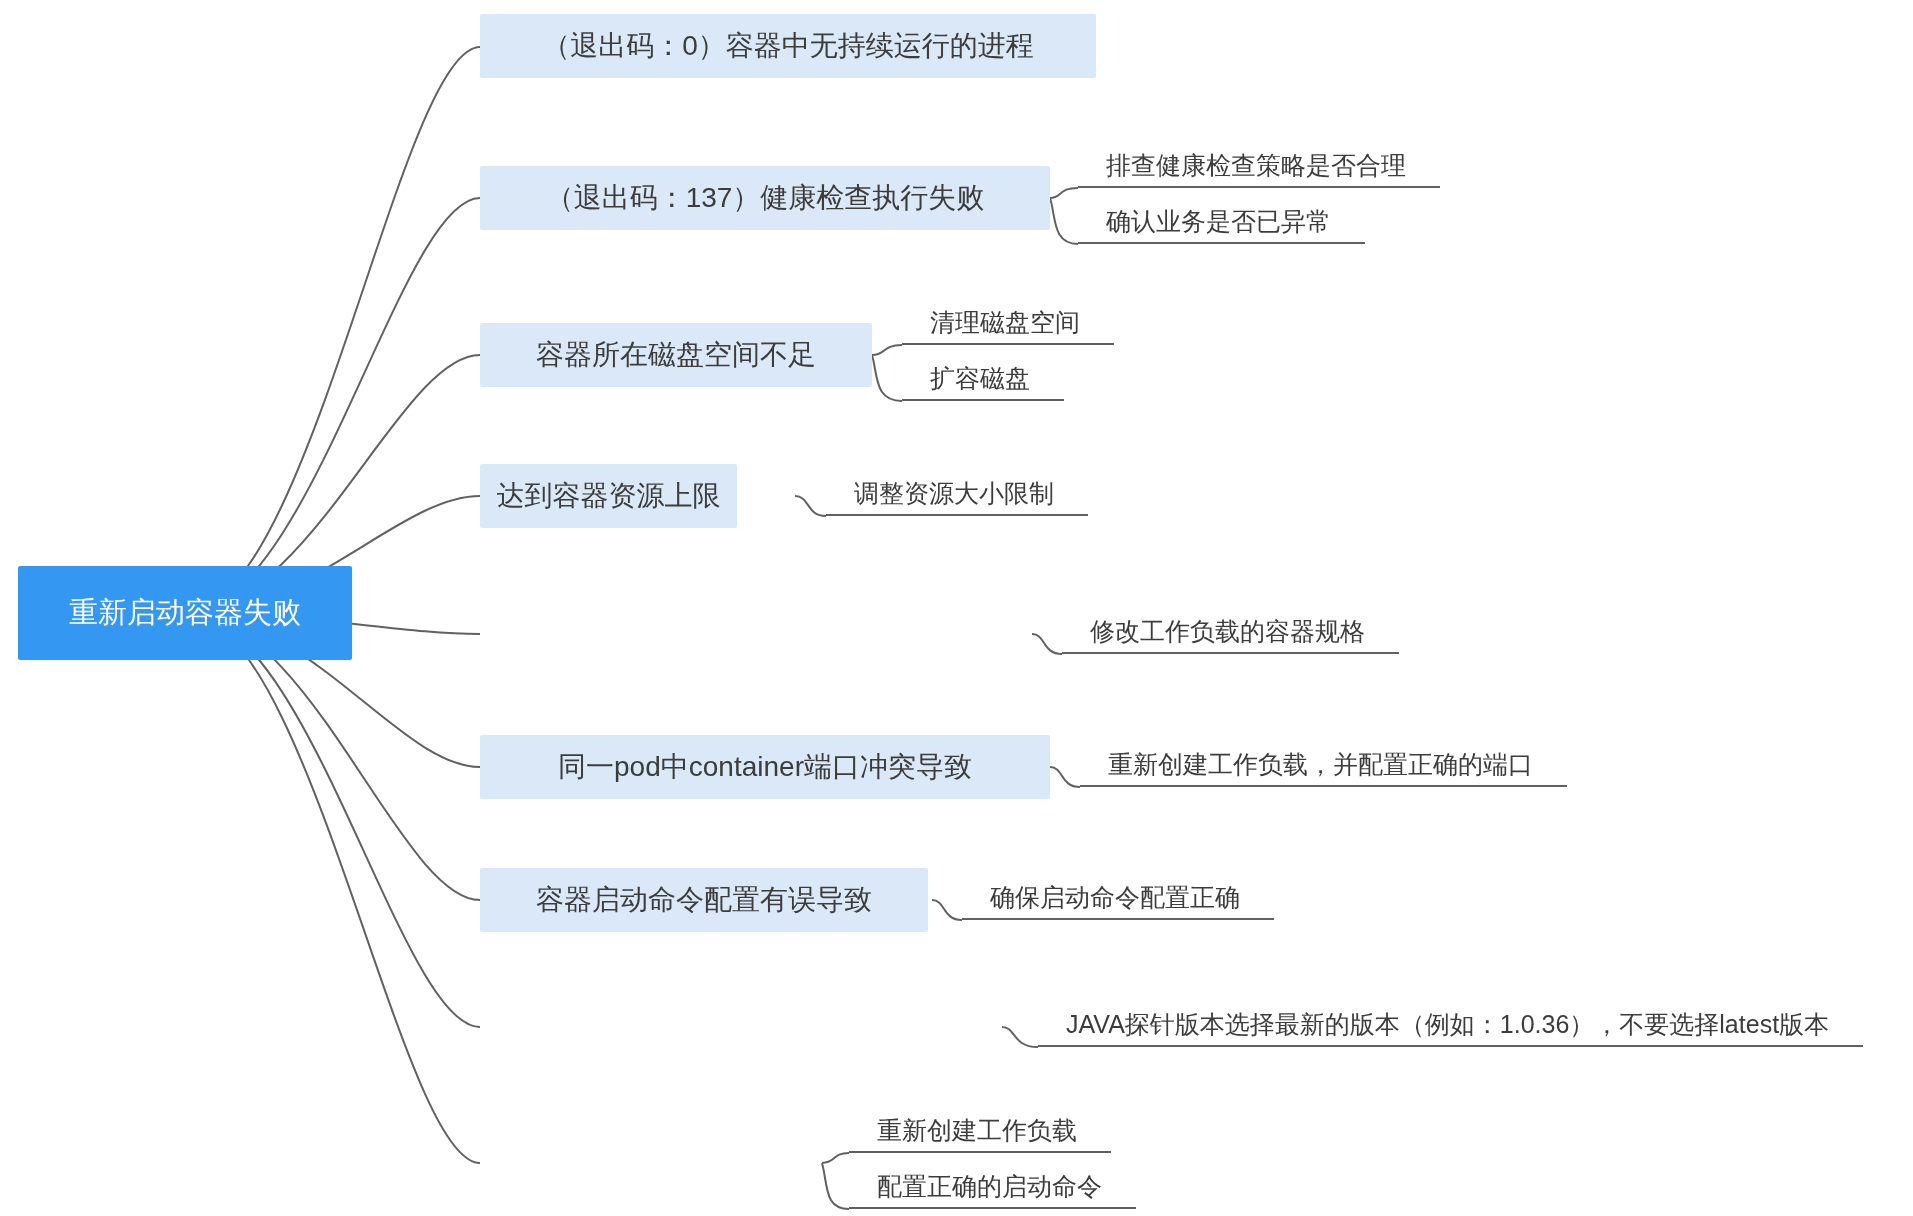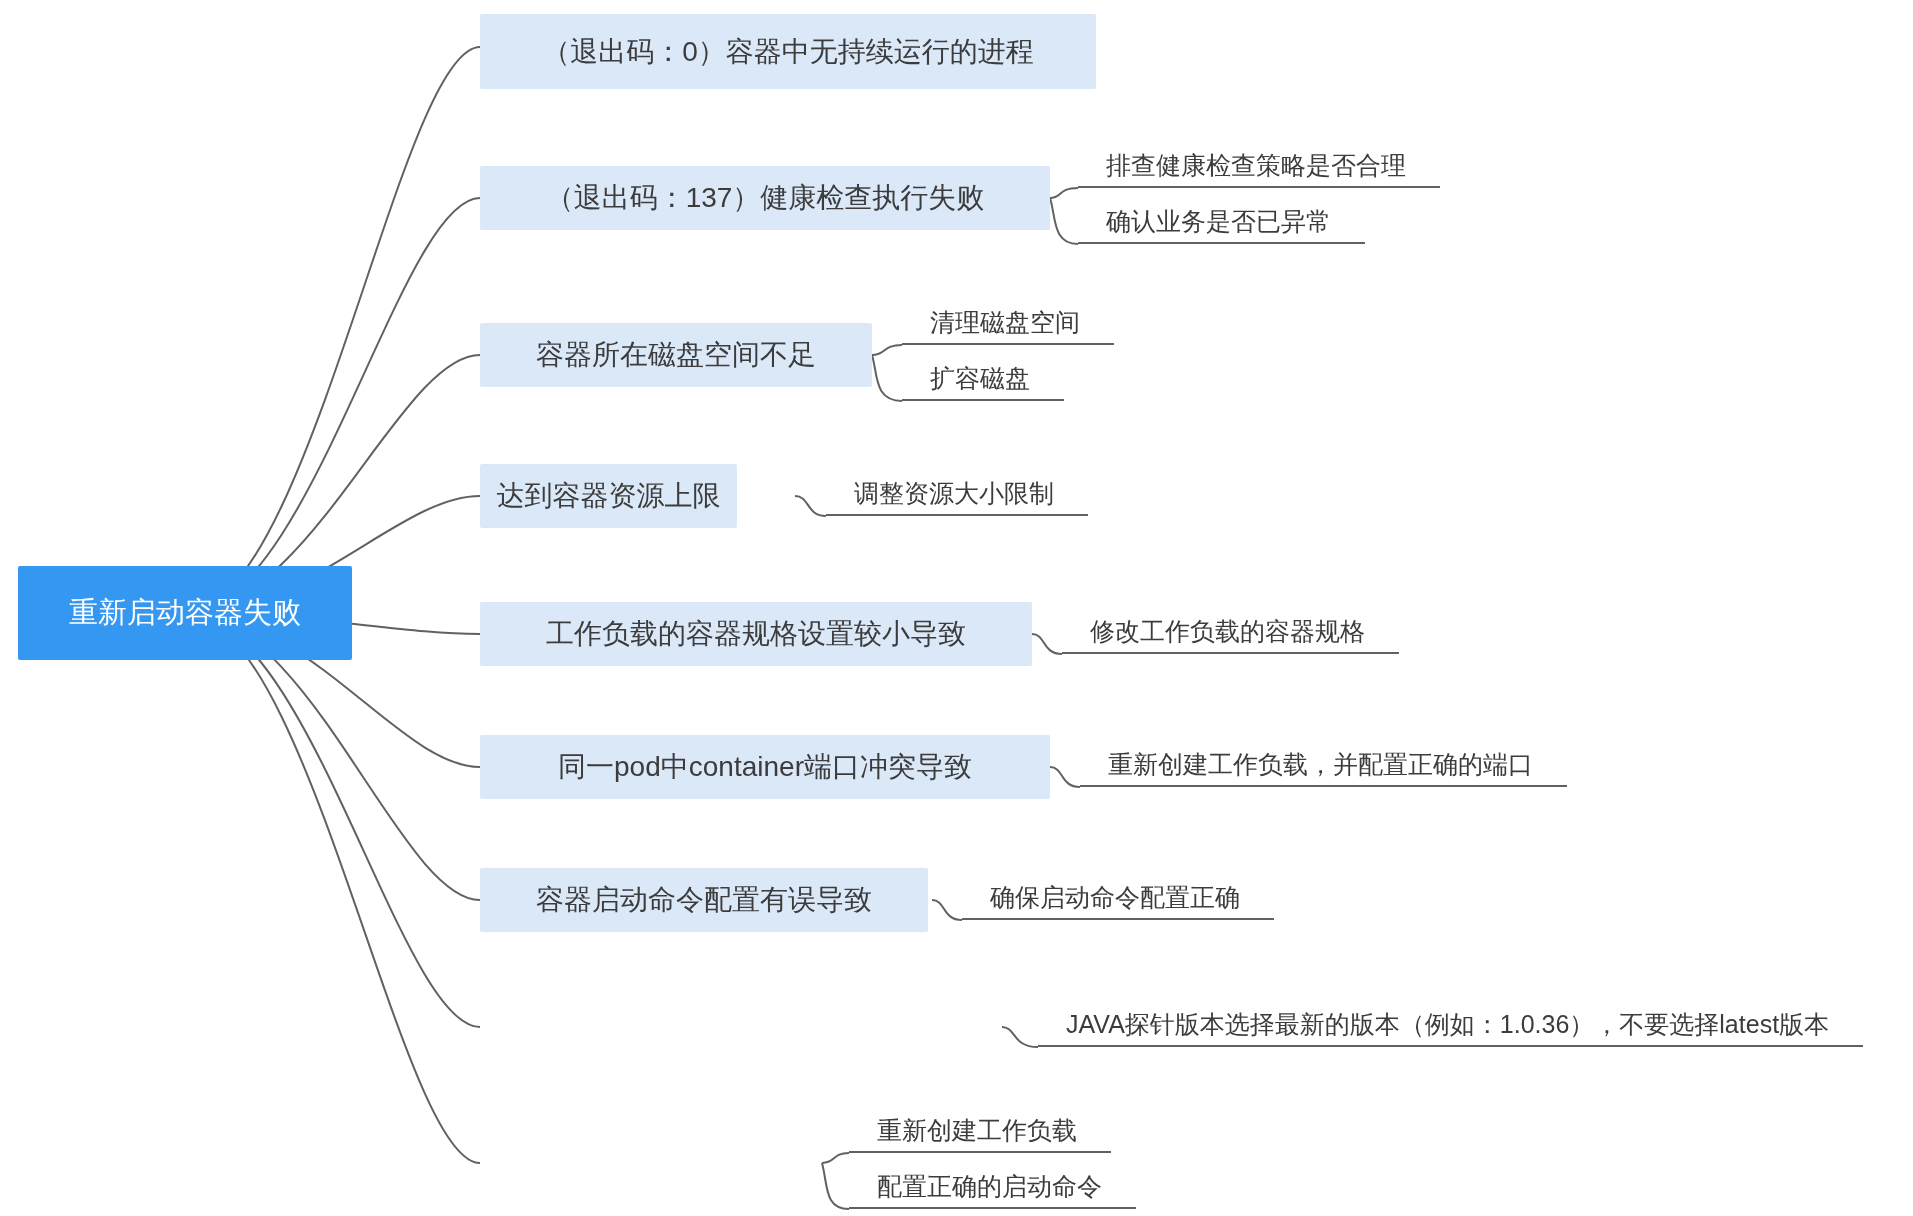--- a/index.html
+++ b/index.html
@@ -82,34 +82,33 @@
     <path d="M932 900 C946 900 942 920 962 920"></path>
 
     <path d="M1002 1027 C1016 1027 1012 1047 1038 1047"></path>
 
     <path d="M822 1163 C836 1163 832 1153 849 1153"></path>
     <path d="M822 1163 C828 1185 824 1209 849 1209"></path>
   </svg>
 
   <div class="node root" style="left:18px;top:566px;width:334px;height:94px">重新启动容器失败</div>
 
-  <div class="node branch" style="left:480px;top:14px;width:616px;height:75px">（退出码：0）容器中无持续运行的进程</div>
+  <div class="node branch" style="left:480px;top:14px;width:616px;height:64px">（退出码：0）容器中无持续运行的进程</div>
 
   <div class="node branch" style="left:480px;top:166px;width:570px;height:64px">（退出码：137）健康检查执行失败</div>
   <div class="child" style="left:1078px;top:150px">排查健康检查策略是否合理</div>
   <div class="child" style="left:1078px;top:206px">确认业务是否已异常</div>
 
   <div class="node branch" style="left:480px;top:323px;width:392px;height:64px">容器所在磁盘空间不足</div>
   <div class="child" style="left:902px;top:307px">清理磁盘空间</div>
   <div class="child" style="left:902px;top:363px">扩容磁盘</div>
 
   <div class="node branch" style="left:480px;top:464px;width:257px;height:64px">达到容器资源上限</div>
   <div class="child" style="left:826px;top:478px">调整资源大小限制</div>
 
-  <div class="node branch" style="left:480px;top:602px;width:552px;height:64px">工作负载的容器规格设置较小导致</div>
   <div class="child" style="left:1062px;top:616px">修改工作负载的容器规格</div>
 
   <div class="node branch" style="left:480px;top:735px;width:570px;height:64px">同一pod中container端口冲突导致</div>
   <div class="child" style="left:1080px;top:749px">重新创建工作负载，并配置正确的端口</div>
 
   <div class="node branch" style="left:480px;top:868px;width:448px;height:64px">容器启动命令配置有误导致</div>
   <div class="child" style="left:962px;top:882px">确保启动命令配置正确</div>
 
   <div class="child" style="left:1038px;top:1009px">JAVA探针版本选择最新的版本（例如：1.0.36），不要选择latest版本</div>
 

